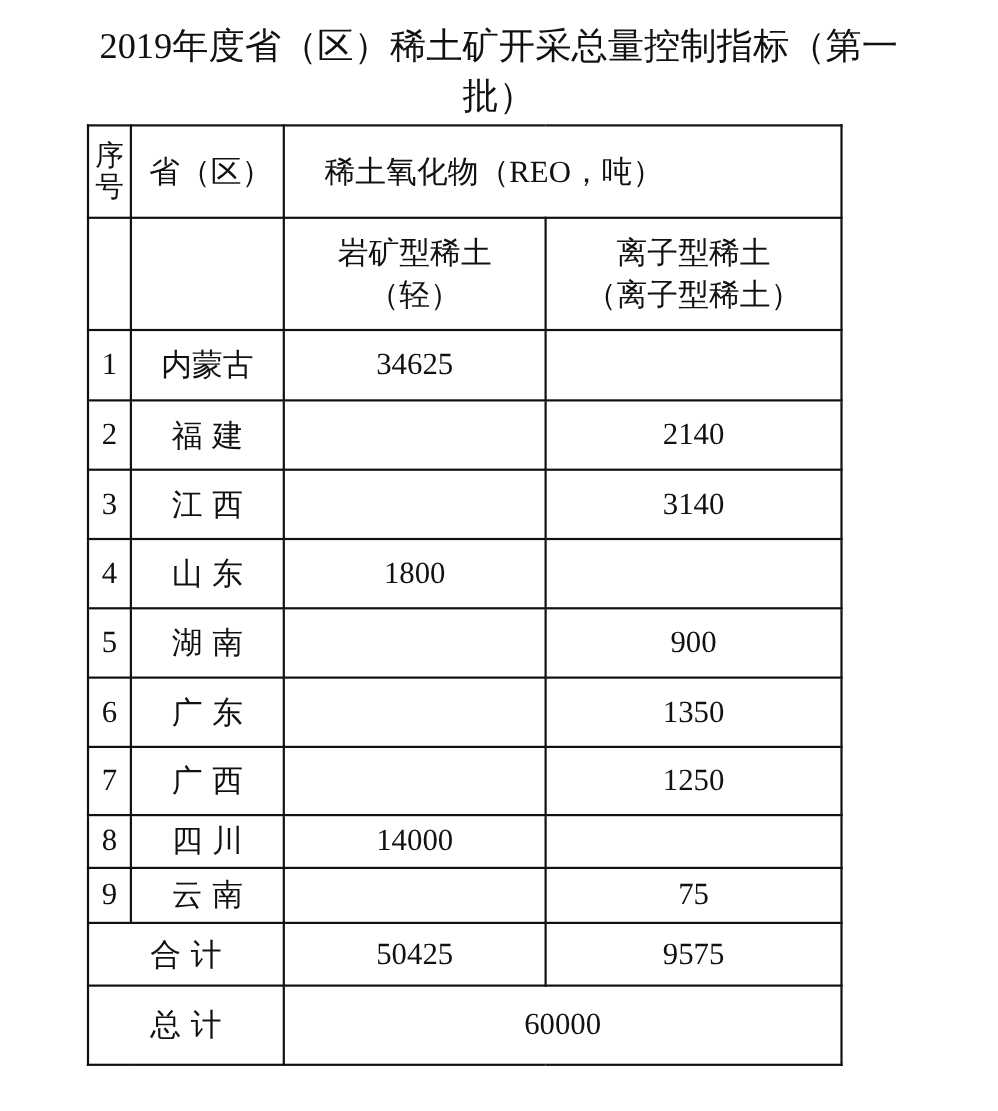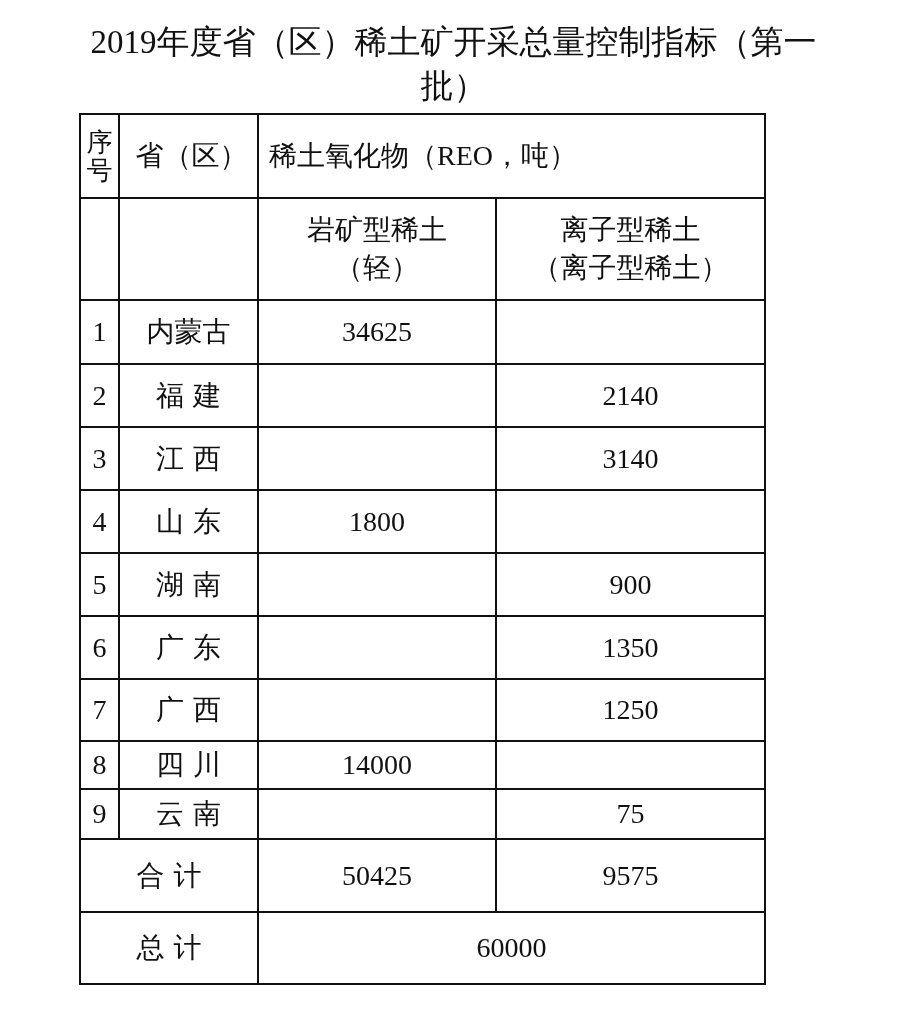--- a/index.html
+++ b/index.html
@@ -8,21 +8,21 @@
     .title { position: absolute; left: 0; top: 20px; width: 907px; text-align: center;
              font-size: 33px; line-height: 44px; font-family: "DejaVu Sans", sans-serif; }
     .title .num { font-family: "Liberation Serif", serif; }
     table { position: absolute; left: 59px; top: 113px; border-collapse: collapse;
             table-layout: fixed; margin-left: 20px; }
     td { border: 2.5px solid #111; padding: 0; text-align: center; vertical-align: middle;
          font-size: 28px; }
     .serif { font-family: "Liberation Serif", serif; font-size: 28px; }
     .seq-head { font-size: 26px; line-height: 28px; }
     .hdr-left { text-align: center; padding-left: 6px; }
-    .hdr-reo { text-align: left; padding-left: 10px; }
+    .hdr-reo { text-align: left; padding-left: 36px; }
     .sub { line-height: 38px; }
   </style>
 </head>
 <body>
 
 <div class="title">
   <div><span class="num">2019</span><span>年度省（区）稀土矿开采总量控制指标（第一</span></div>
   <div>批）</div>
 </div>
 
@@ -98,21 +98,21 @@
     <td>四 川</td>
     <td class="serif">14000</td>
     <td class="serif"></td>
   </tr>
   <tr style="height:50px">
     <td class="serif">9</td>
     <td>云 南</td>
     <td class="serif"></td>
     <td class="serif">75</td>
   </tr>
-  <tr style="height:73px">
+  <tr style="height:57px">
     <td colspan="2">合 计</td>
     <td class="serif">50425</td>
     <td class="serif">9575</td>
   </tr>
   <tr style="height:72px">
     <td colspan="2">总 计</td>
     <td colspan="2" class="serif">60000</td>
   </tr>
 </tbody>
   </table>

